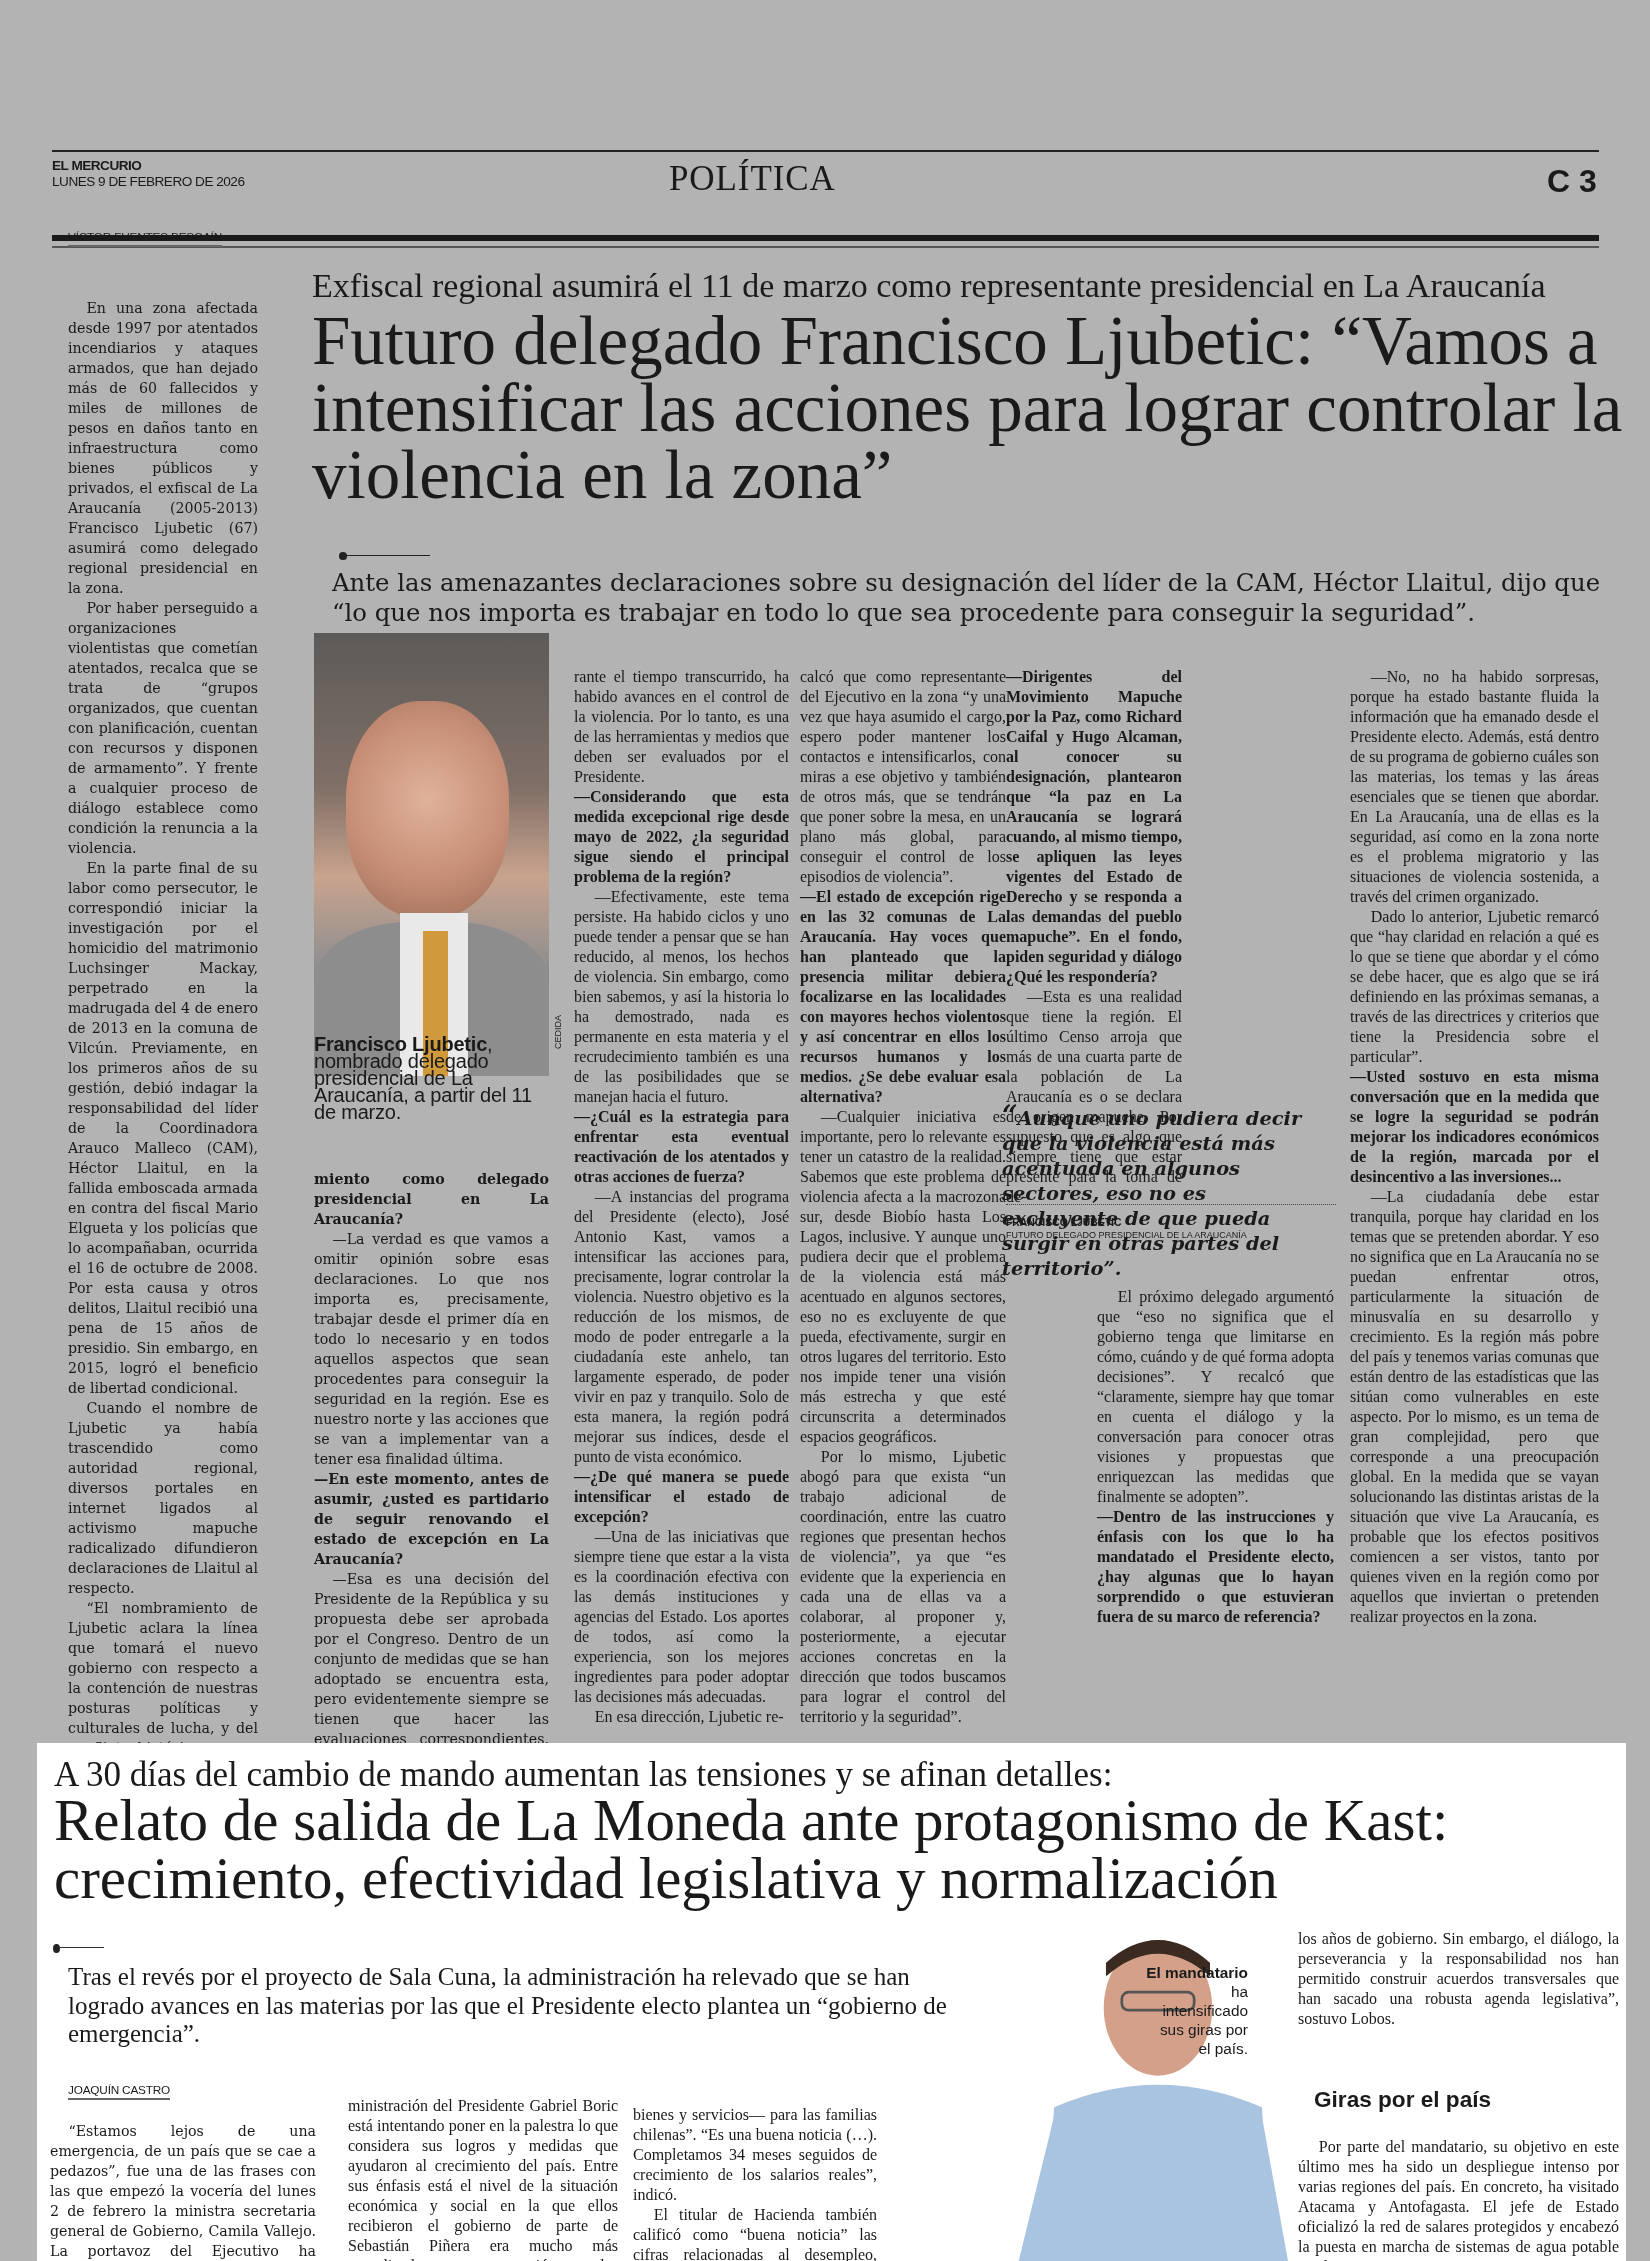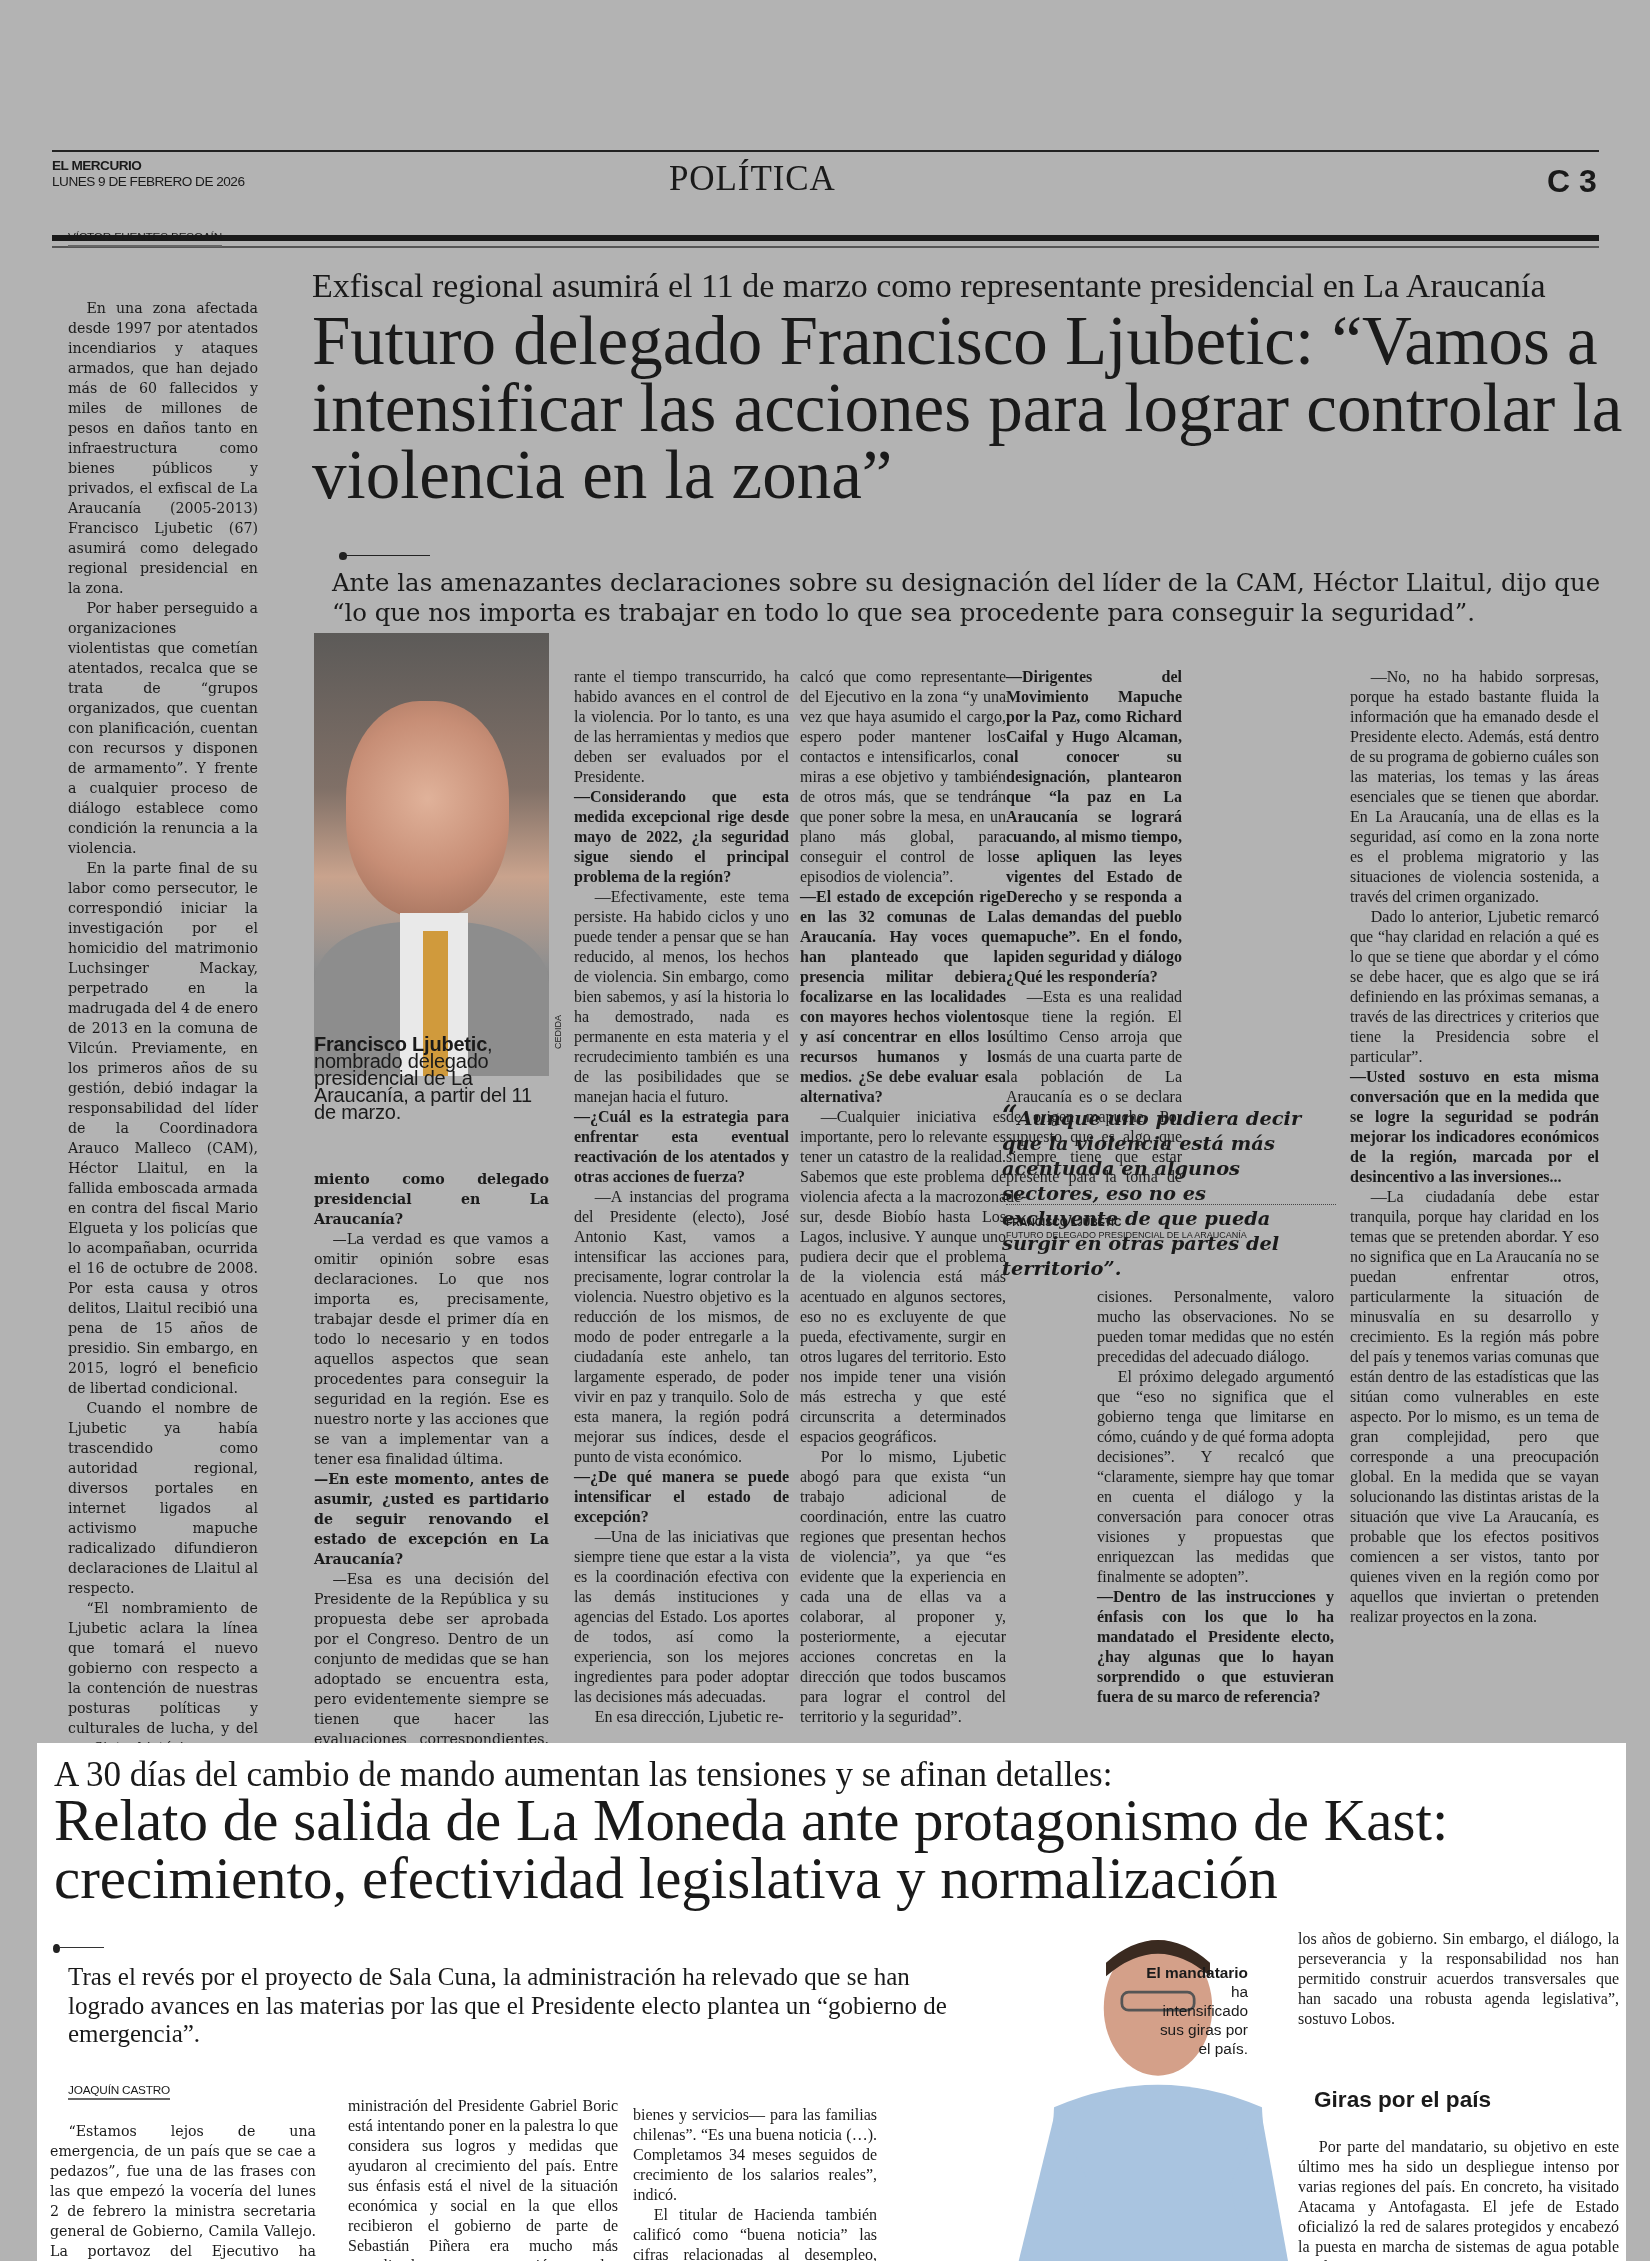--- a/index.html
+++ b/index.html
@@ -136,21 +136,20 @@
     <p class="">Dado lo anterior, Ljubetic remarcó que “hay claridad en relación a qué es lo que se tiene que abordar y el cómo se debe hacer, que es algo que se irá definiendo en las próximas semanas, a través de las directrices y criterios que tiene la Presidencia sobre el particular”.</p>
     <p class="q">—Usted sostuvo en esta misma conversación que en la medida que se logre la seguridad se podrán mejorar los indicadores económicos de la región, marcada por el desincentivo a las inversiones...</p>
     <p class="">—La ciudadanía debe estar tranquila, porque hay claridad en los temas que se pretenden abordar. Y eso no significa que en La Araucanía no se puedan enfrentar otros, particularmente la situación de minusvalía en su desarrollo y crecimiento. Es la región más pobre del país y tenemos varias comunas que están dentro de las estadísticas que las sitúan como vulnerables en este aspecto. Por lo mismo, es un tema de gran complejidad, pero que corresponde a una preocupación global. En la medida que se vayan solucionando las distintas aristas de la situación que vive La Araucanía, es probable que los efectos positivos comiencen a ser vistos, tanto por quienes viven en la región como por aquellos que inviertan o pretenden realizar proyectos en la zona.</p>
   </div>
 
 <div class="abs dserif" id="a1-quote"><span class="qm">“</span><b><span>Aunque uno pudiera decir que la violencia está más acentuada en algunos sectores, eso no es excluyente de que pueda surgir en otras partes del territorio”.</span></b></div>
 <div class="abs" id="a1-quote-rule"></div>
 <div class="abs" id="a1-quote-name">FRANCISCO LJUBETIC</div>
 <div class="abs" id="a1-quote-role">FUTURO DELEGADO PRESIDENCIAL DE LA ARAUCANÍA</div>
 <div class="col dense" id="a1-c5b">
-    <p class="noind">cisiones. Personalmente, valoro mucho las observaciones. No se pueden tomar medidas que no estén precedidas del adecuado diálogo.</p>
     <p class="">El próximo delegado argumentó que “eso no significa que el gobierno tenga que limitarse en cómo, cuándo y de qué forma adopta decisiones”. Y recalcó que “claramente, siempre hay que tomar en cuenta el diálogo y la conversación para conocer otras visiones y propuestas que enriquezcan las medidas que finalmente se adopten”.</p>
     <p class="q">—Dentro de las instrucciones y énfasis con los que lo ha mandatado el Presidente electo, ¿hay algunas que lo hayan sorprendido o que estuvieran fuera de su marco de referencia?</p>
   </div>
 
 <div class="abs" id="a2-panel"></div>
 <div class="abs" id="a2-kicker">A 30 días del cambio de mando aumentan las tensiones y se afinan detalles:</div>
 <div class="abs" id="a2-title">Relato de salida de La Moneda ante protagonismo de Kast: crecimiento, efectividad legislativa y normalización</div>
 <div class="abs" id="a2-deco-dot"></div>
 <div class="abs" id="a2-deco"></div>
 <div class="abs" id="a2-deck">Tras el revés por el proyecto de Sala Cuna, la administración ha relevado que se han logrado avances en las materias por las que el Presidente electo plantea un “gobierno de emergencia”.</div>

